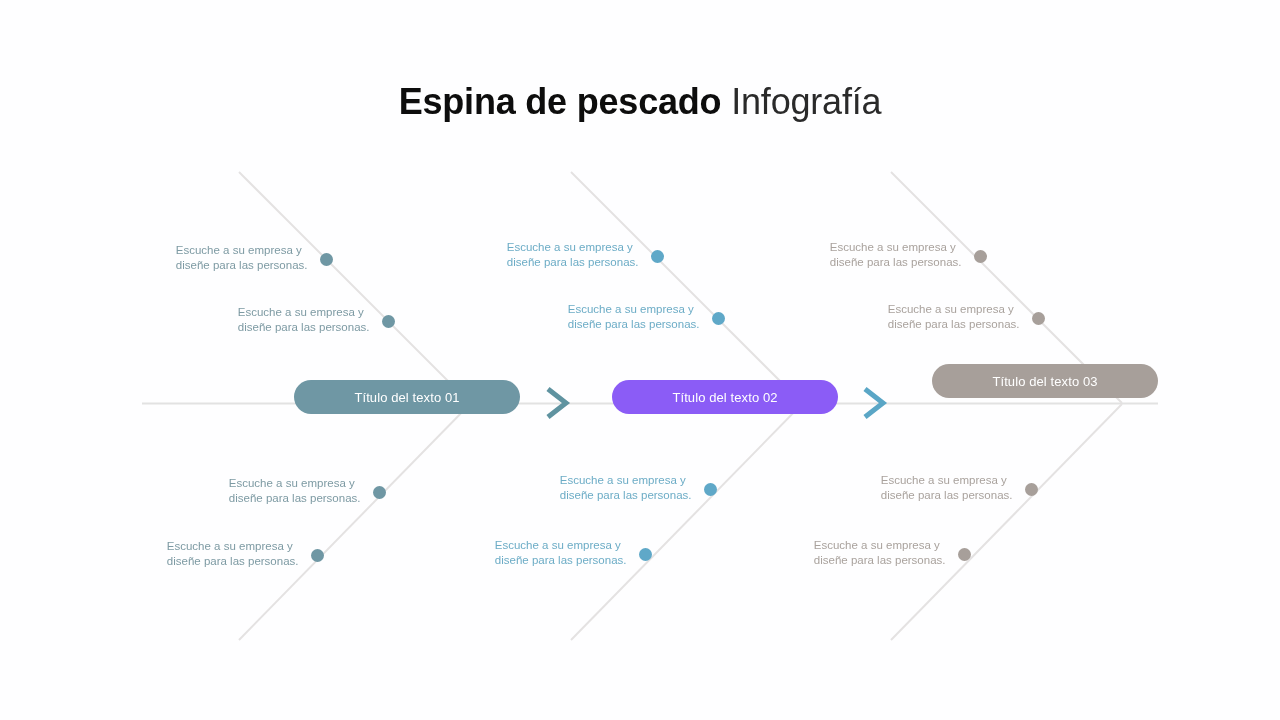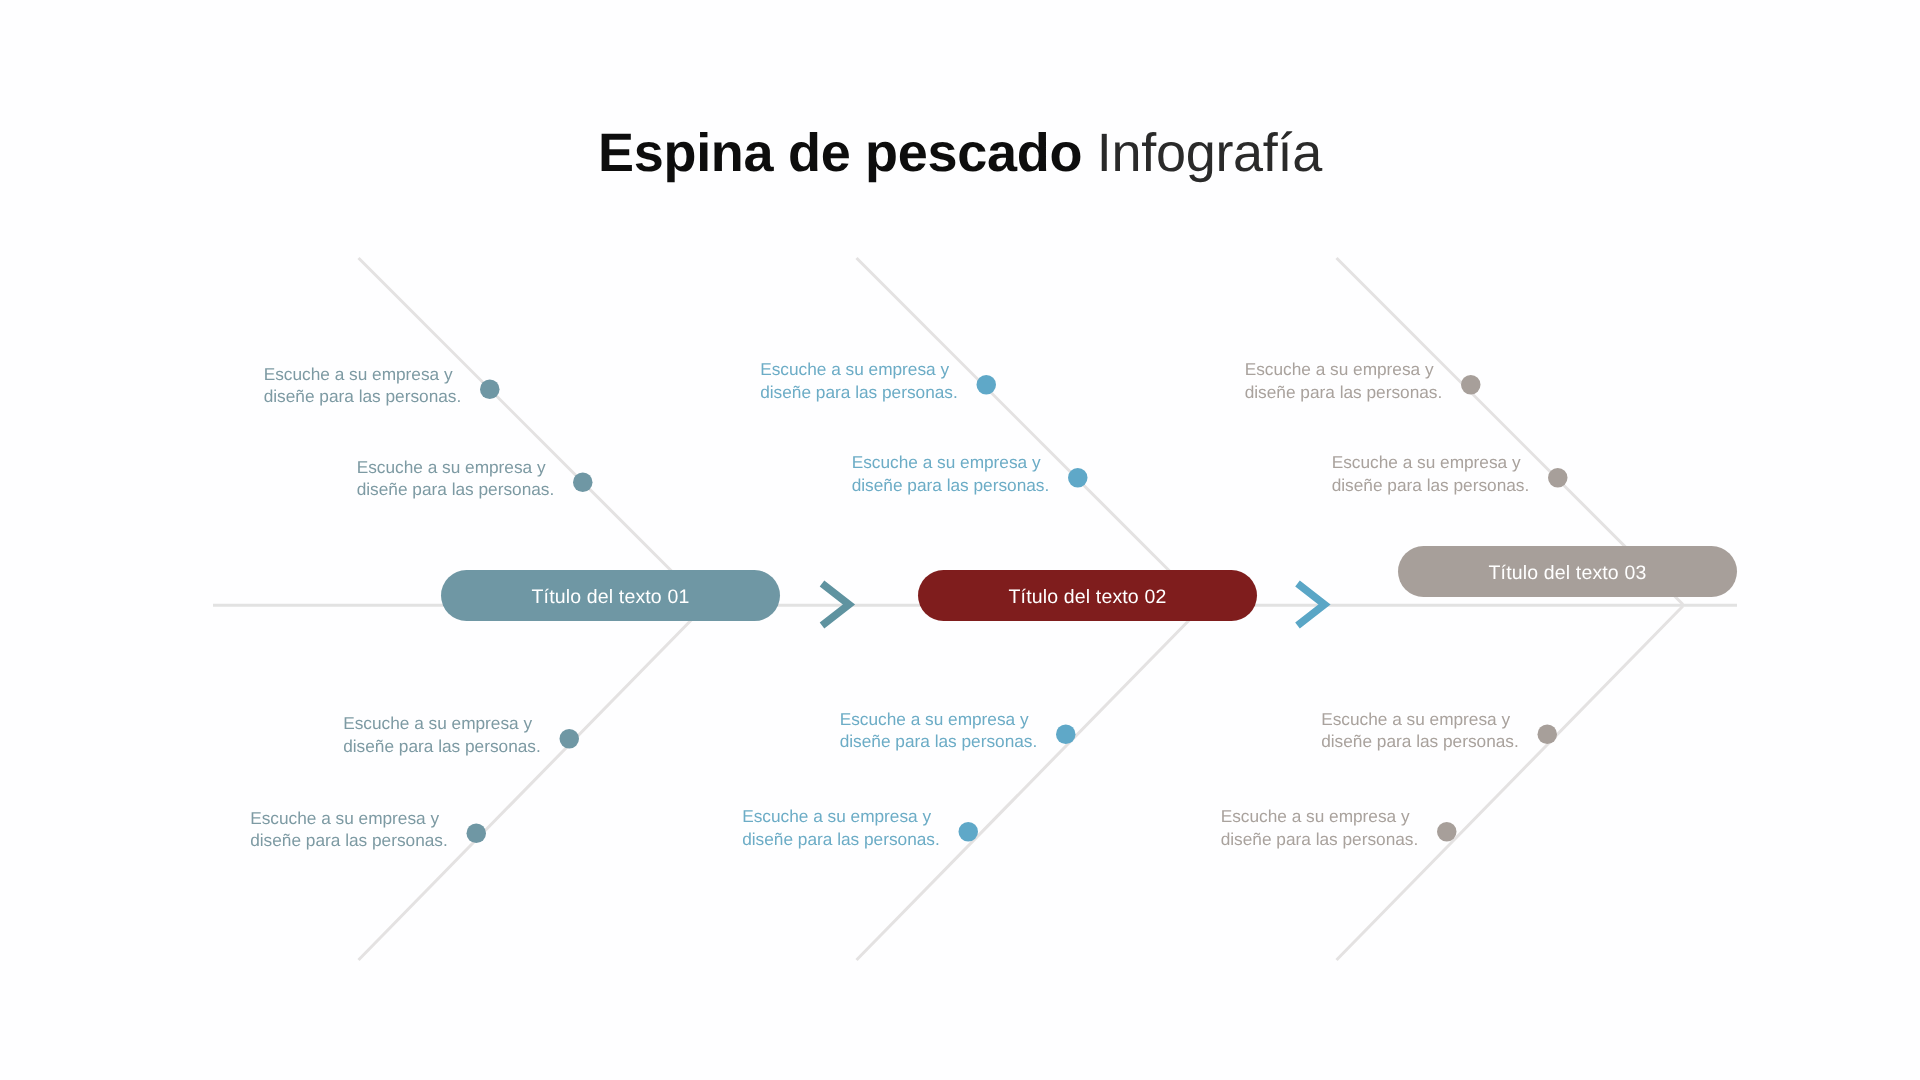--- a/index.html
+++ b/index.html
@@ -117,21 +117,21 @@
   </svg>
 
   <div id="title">
     <span class="strong">Espina de pescado</span>
     <span class="light">Infografía</span>
   </div>
 
   <div class="pill" id="pill-0" style="background: rgb(111, 151, 164);">
     <span>Título del texto 01</span>
   </div>
-  <div class="pill" id="pill-1" style="background: #7f1d1d;">
+  <div class="pill" id="pill-1" style="background: #8b5cf6;">
     <span>Título del texto 02</span>
   </div>
   <div class="pill" id="pill-2" style="background: rgb(167, 159, 154);">
     <span>Título del texto 03</span>
   </div>
 
   <svg class="chevron" id="chev-0" viewBox="0 0 34 44" xmlns="http://www.w3.org/2000/svg">
     <polyline points="8,8 26,22 8,36" fill="none" stroke-width="5" stroke-linecap="butt" stroke-linejoin="miter" stroke="#5f93a0"></polyline>
   </svg>
   <svg class="chevron" id="chev-1" viewBox="0 0 34 44" xmlns="http://www.w3.org/2000/svg">

